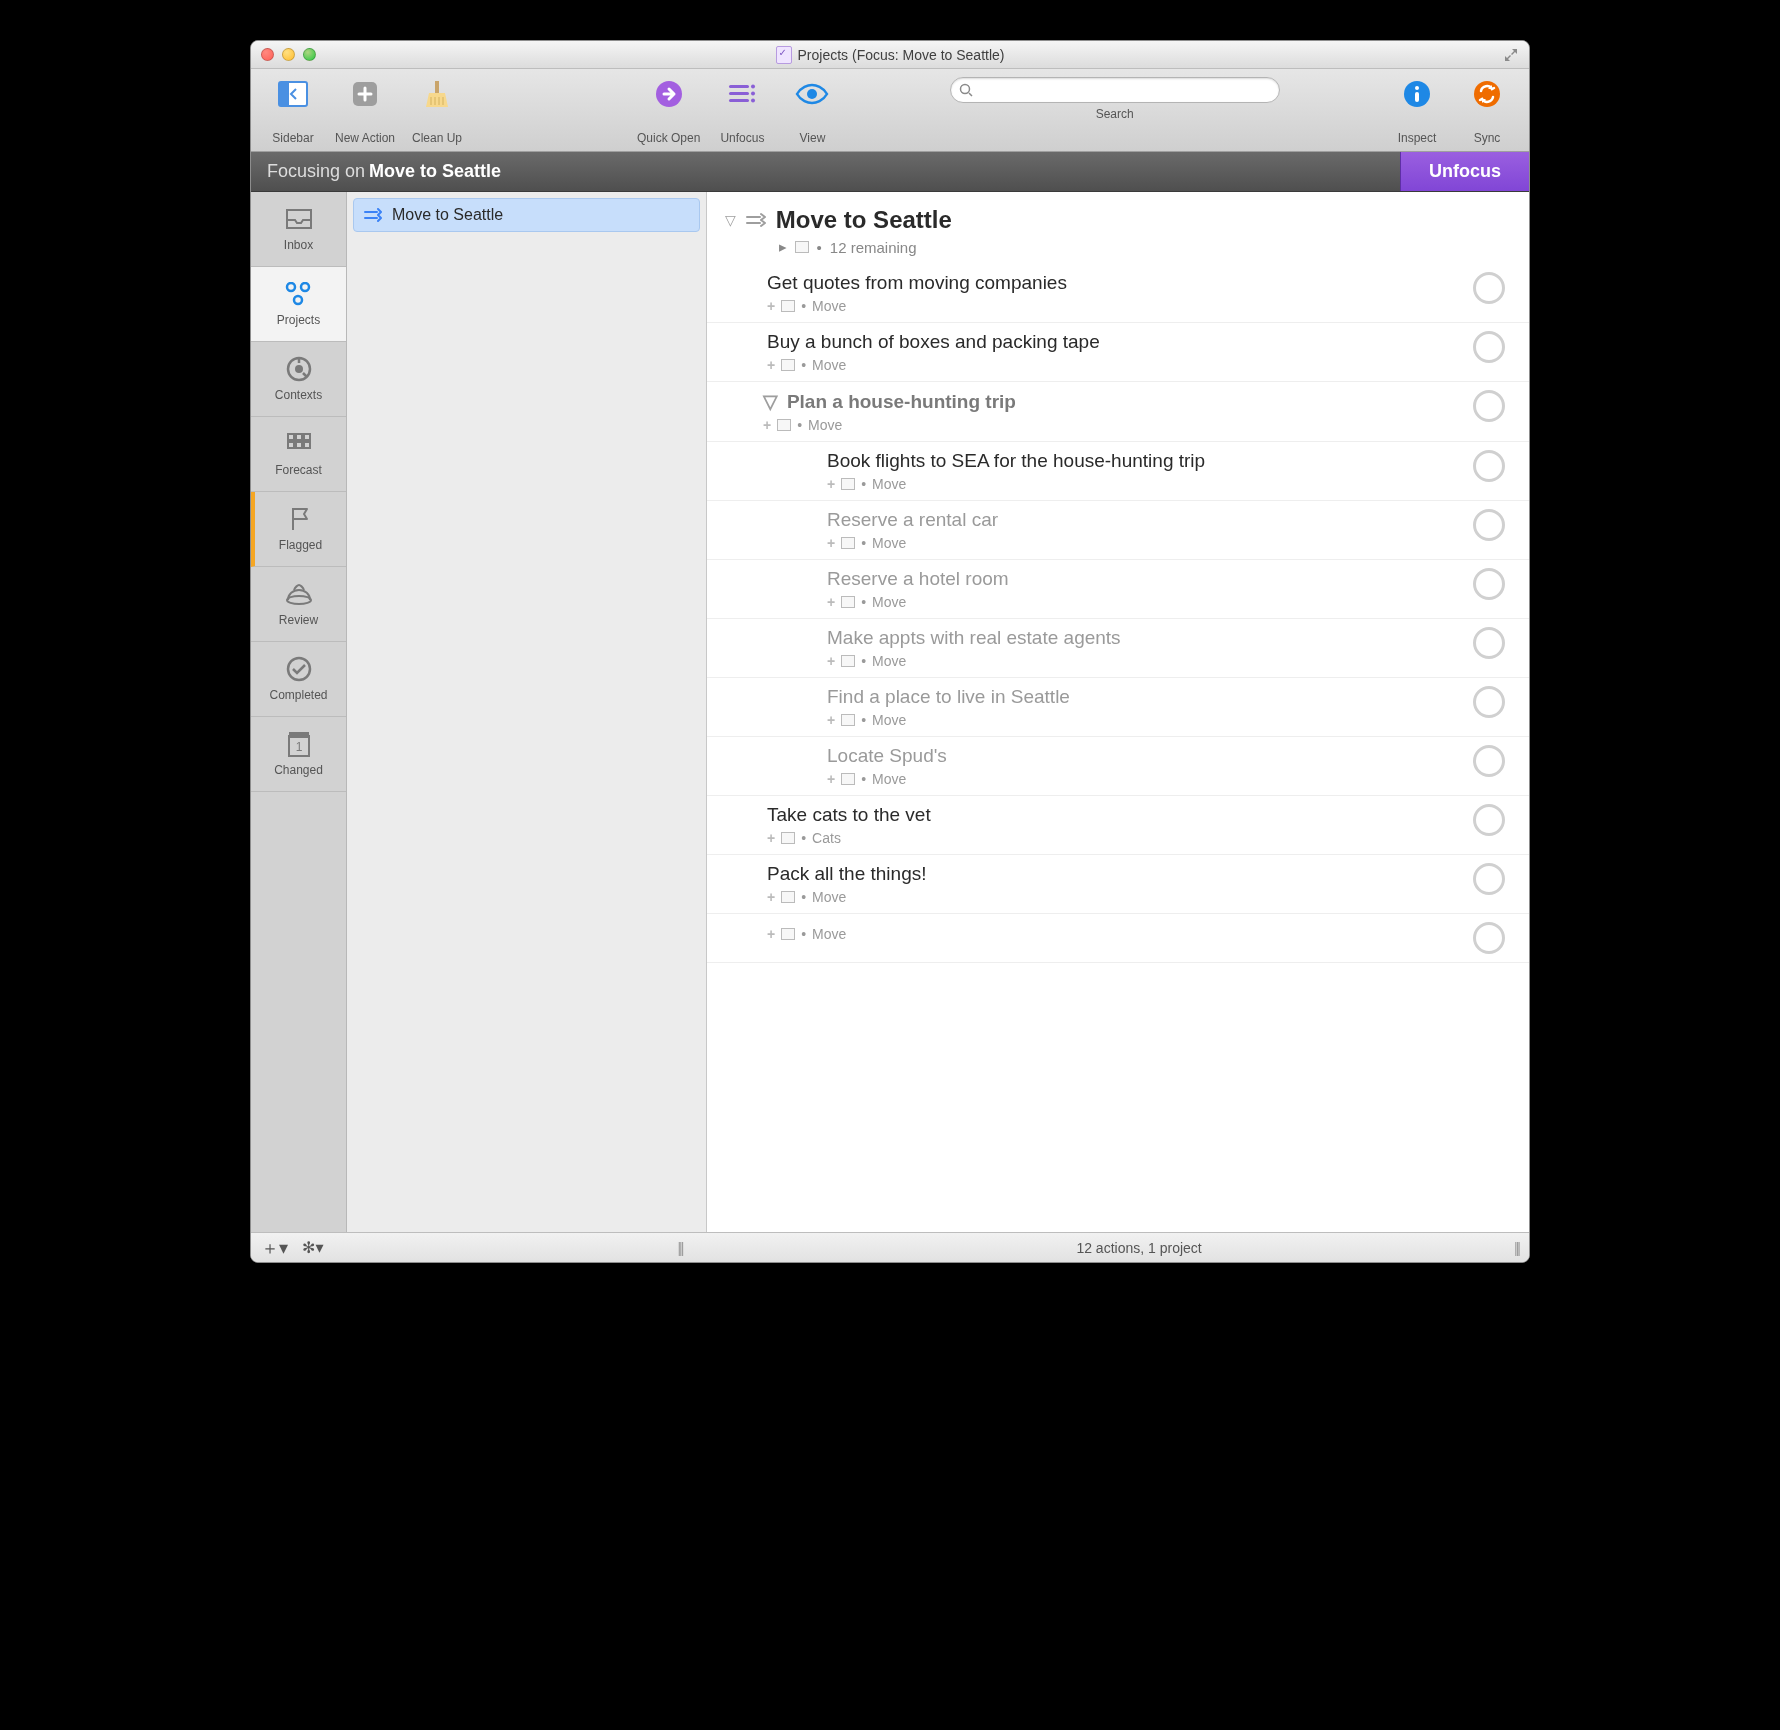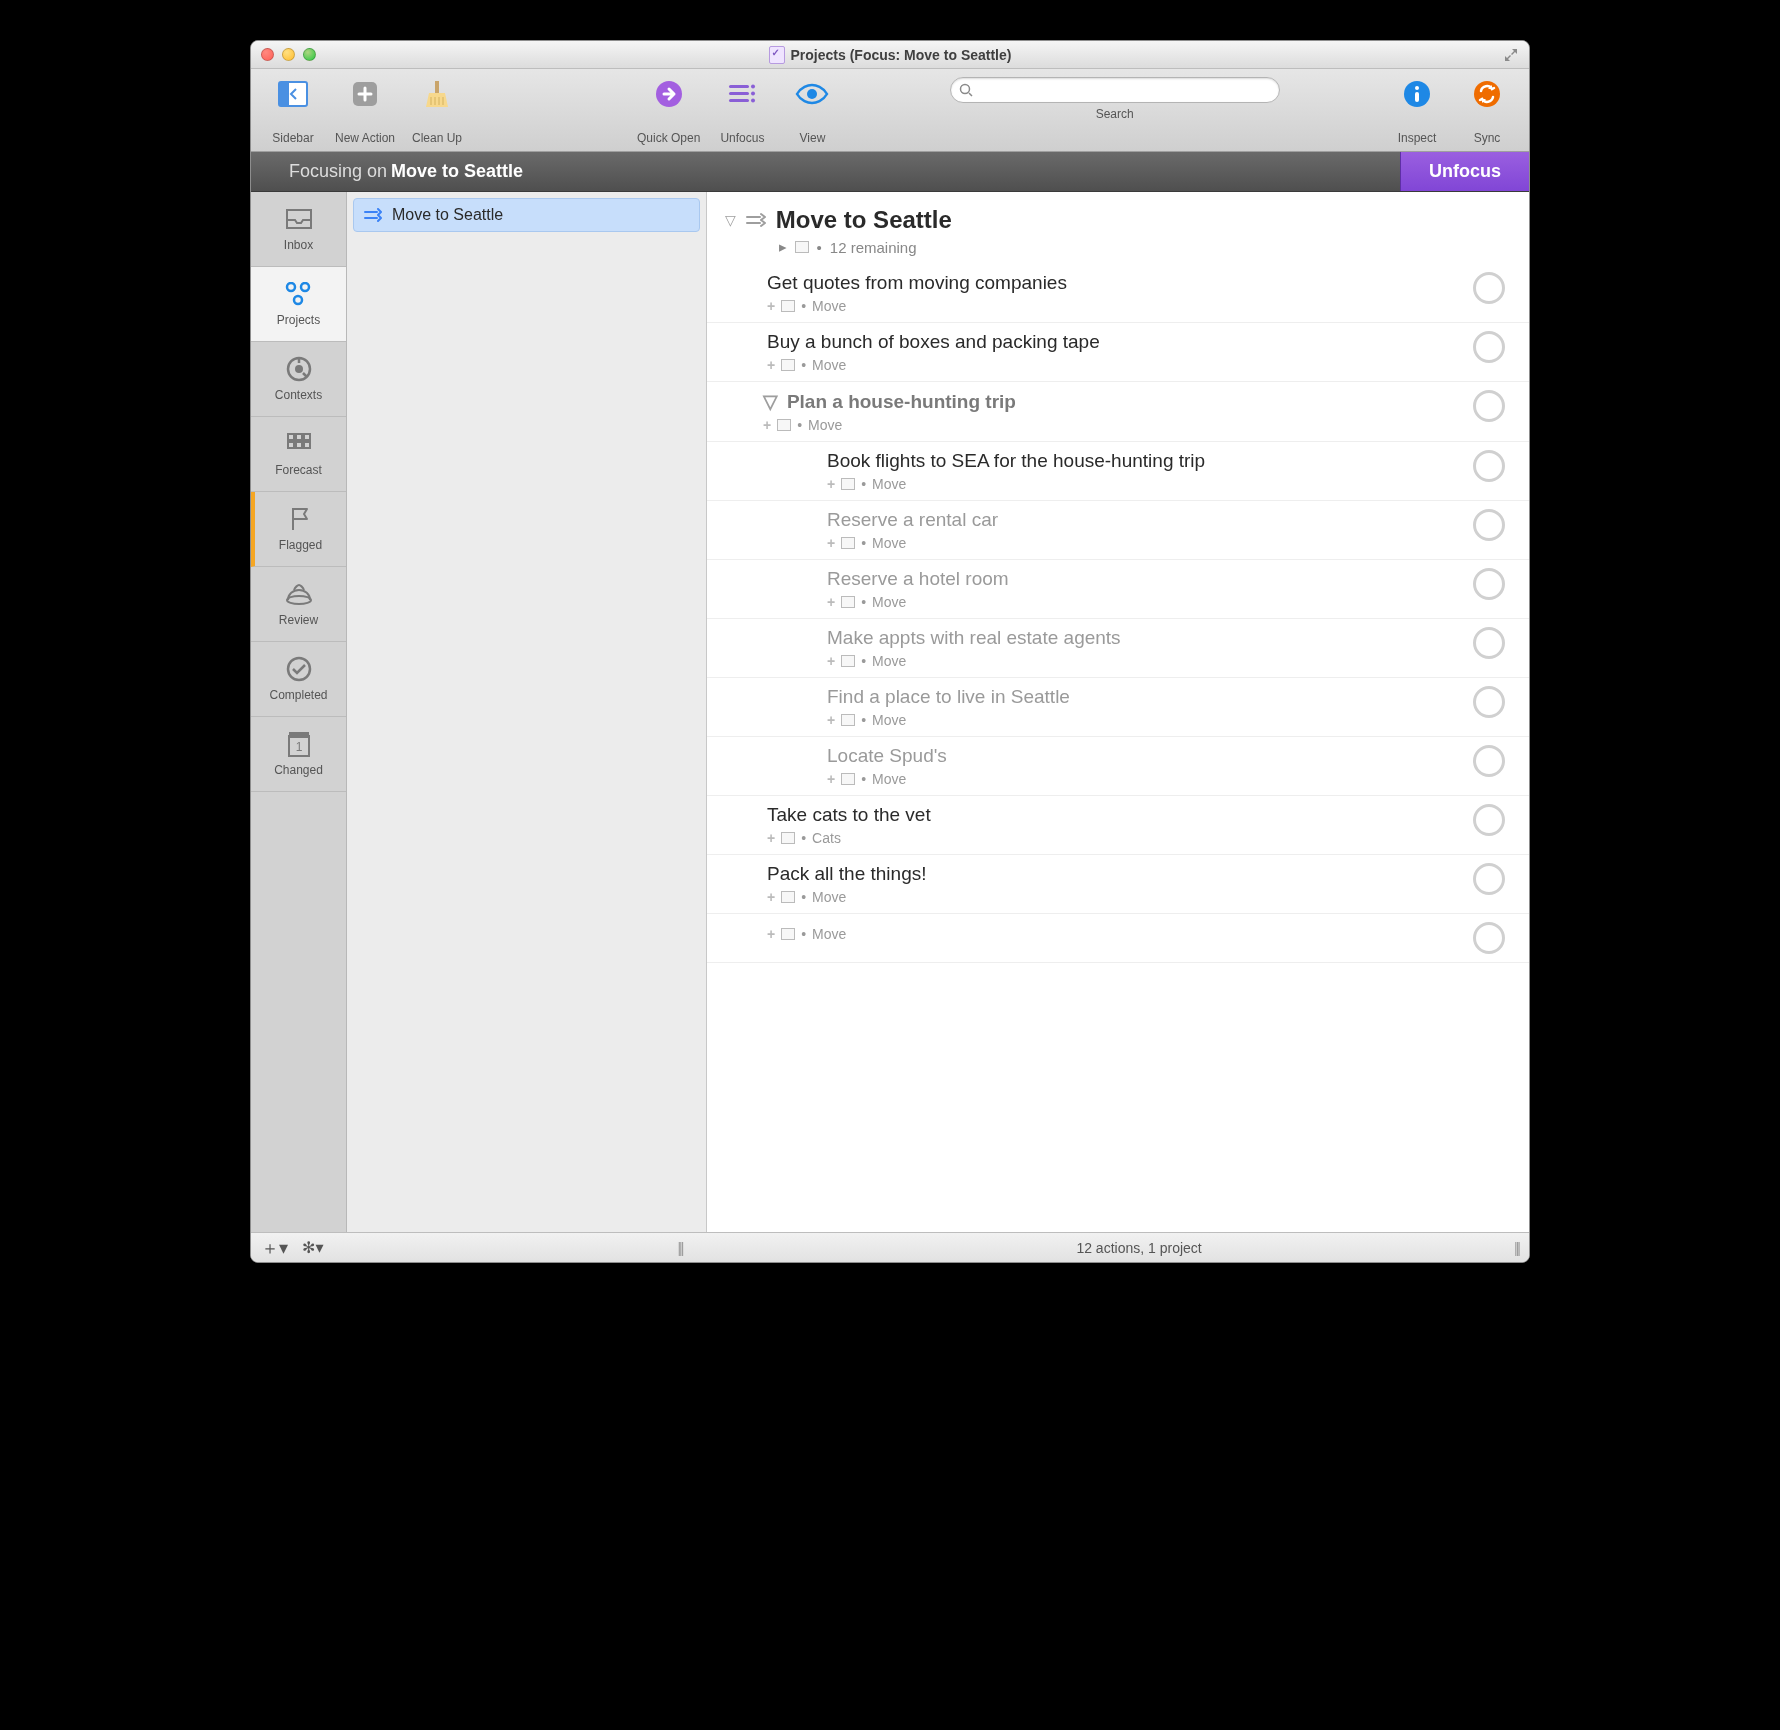--- a/index.html
+++ b/index.html
@@ -32,21 +32,21 @@
     position: relative;
   }
   .traffic { display:flex; gap:8px; }
   .dot { width:13px; height:13px; border-radius:50%; border:1px solid rgba(0,0,0,.2); }
   .dot.red{background:radial-gradient(circle at 35% 30%,#ff8a80,#ff5f57);}
   .dot.yellow{background:radial-gradient(circle at 35% 30%,#ffe082,#ffbd2e);}
   .dot.green{background:radial-gradient(circle at 35% 30%,#aed581,#28c840);}
   .titlebar .title {
     position:absolute; left:0; right:0; text-align:center;
     font-size:14px; color:#3f3f3f; pointer-events:none;
-    display:flex; align-items:center; justify-content:center; gap:6px;font-weight:bold;
+    display:flex; align-items:center; justify-content:center; gap:6px;
   }
   .titlebar .title .doc-icon{
     width:16px;height:18px;background:#efe4ff;border:1px solid #b79be0;border-radius:2px;position:relative;
   }
   .titlebar .title .doc-icon:after{content:"✓";position:absolute;left:2px;top:0;font-size:10px;color:#7e57c2;}
   .titlebar .fs{ margin-left:auto; color:#8a8a8a;}
 
   .toolbar{
     background: linear-gradient(#e6e6e6,#cfcfcf);
     border-bottom:1px solid #9f9f9f;
@@ -65,21 +65,21 @@
   }
   .searchfield input{flex:1;border:none;outline:none;background:transparent;font-size:13px;}
   .searchfield .mag{color:#8a8a8a;}
 
   .focusbar{
     background:linear-gradient(#6a6a6a,#4f4f4f);
     color:#eee;display:flex;align-items:center;
     height:40px;padding:0 0 0 16px;font-size:18px;
     border-bottom:1px solid #3a3a3a;
   }
-  .focusbar .label{color:#ddd;margin-left:22px;}
+  .focusbar .label{color:#ddd;}
   .focusbar .strong{font-weight:700;color:#fff;margin-left:4px;}
   .focusbar .unfocus{
     margin-left:auto;background:linear-gradient(#9a5fe0,#8146d6);
     color:#fff;font-weight:700;height:100%;display:flex;align-items:center;
     padding:0 28px;font-size:18px;border-left:1px solid #5e2fa5;
   }
 
   .body{display:flex;height:1040px;background:#fff;}
   
   .perspectives{

